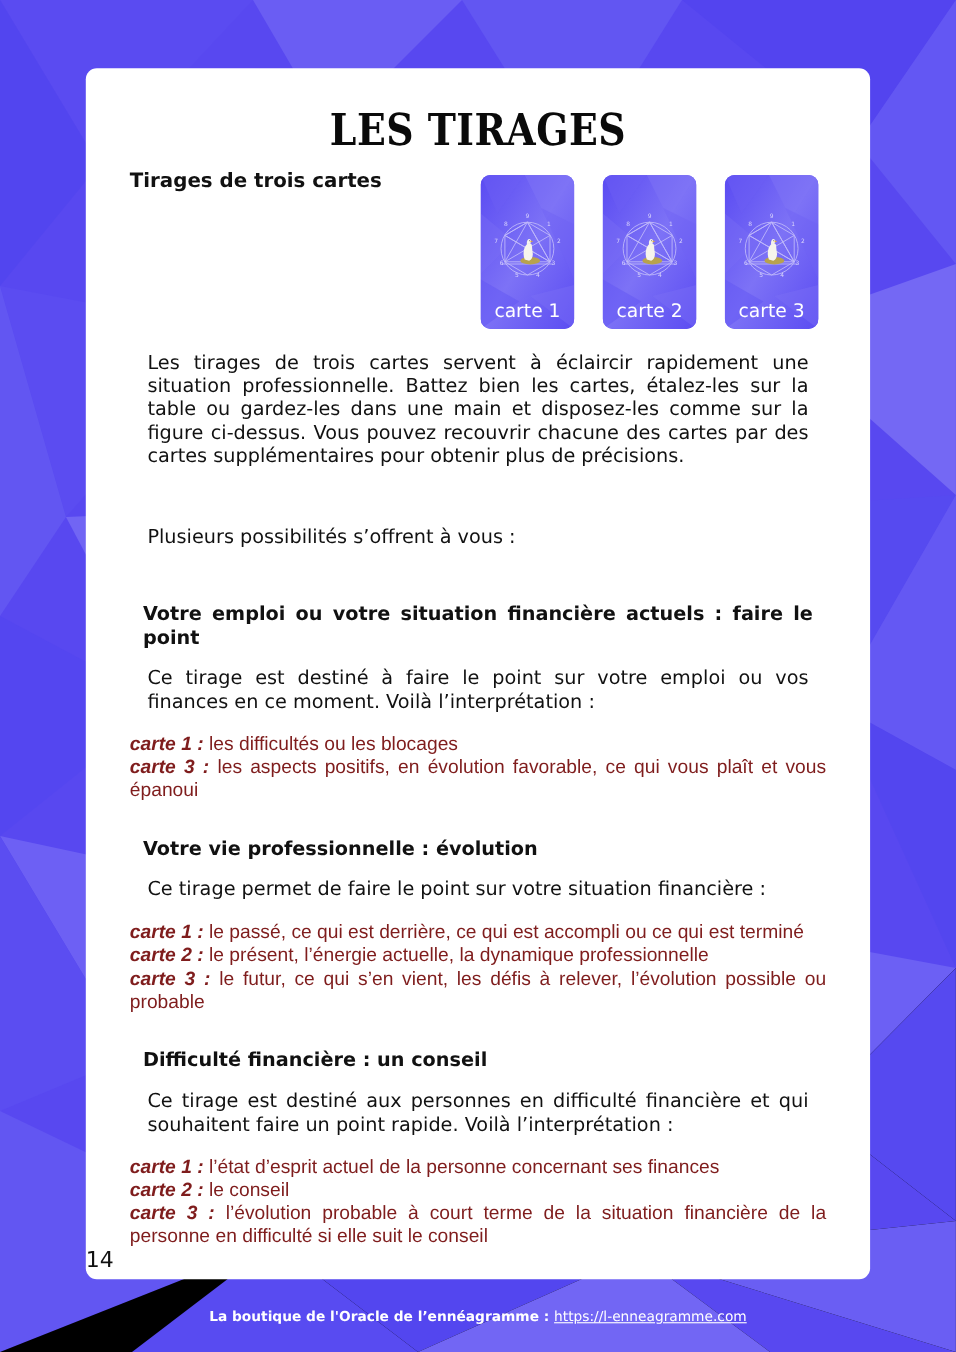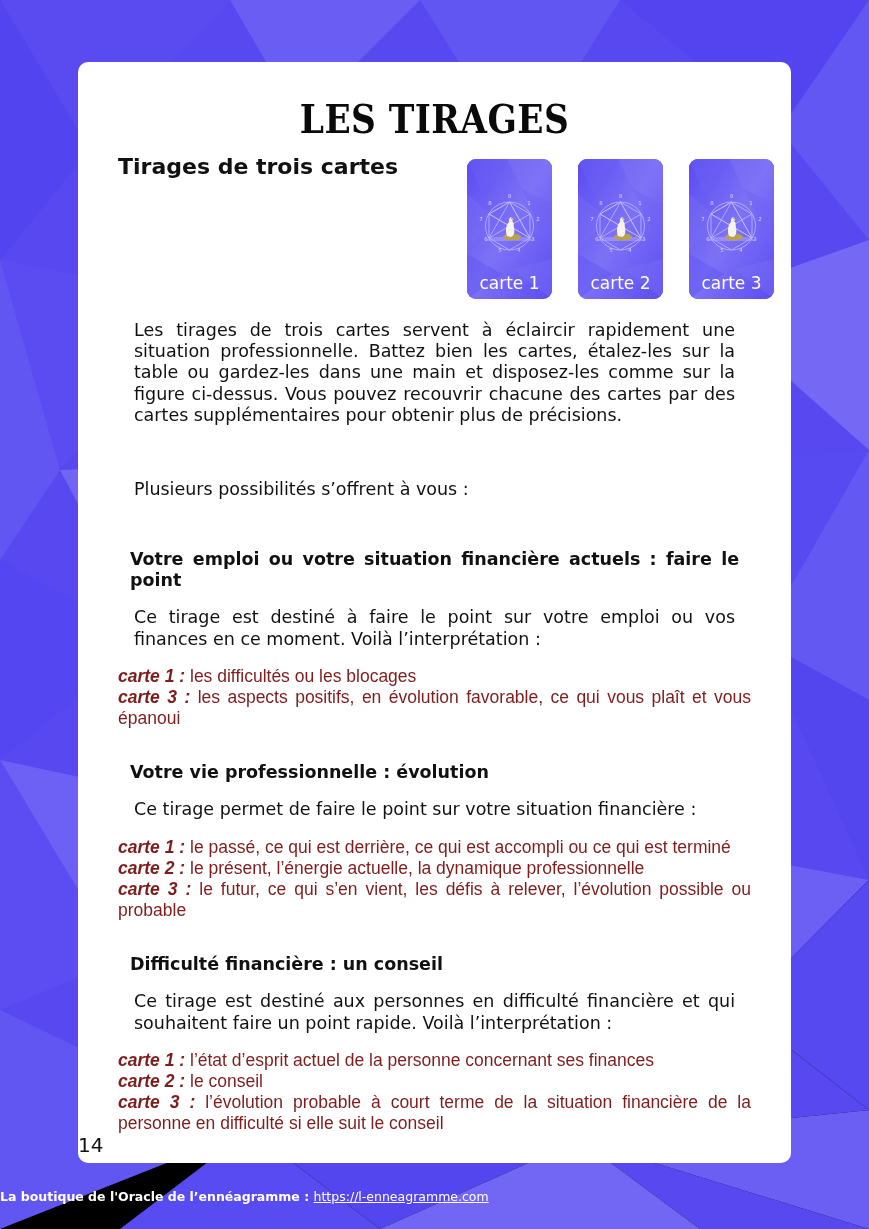--- a/index.html
+++ b/index.html
@@ -59,30 +59,30 @@
   .content {
     position: absolute;
     left: 40px;
     top: 92px;
     width: 633px;
   }
 
   .subhead {
     font-family: "DejaVu Sans", sans-serif;
     font-weight: bold;
-    font-size: 22px;
+    font-size: 18px;
     color: #111;
     margin: 0;
     line-height: 1.2;
   }
 
   
   .cards-row {
     position: absolute;
-    left: 349px;
+    left: 319px;
     top: 5px;
     display: flex;
     gap: 26px;
     align-items: flex-end;
   }
   .tarot-card {
     position: relative;
     width: 85px;
     height: 140px;
     border-radius: 9px;
@@ -159,21 +159,21 @@
 
   
   #footer {
     position: absolute;
     left: 0;
     right: 0;
     bottom: 0;
     height: 66px;
     display: flex;
     align-items: center;
-    justify-content: flex-start;
+    justify-content: center;
   }
   .footer-text {
     font-family: "DejaVu Sans", sans-serif;
     font-size: 12.5px;
     color: #ffffff;
     font-weight: bold;
     white-space: nowrap;
   }
   .footer-url {
     font-weight: normal;

